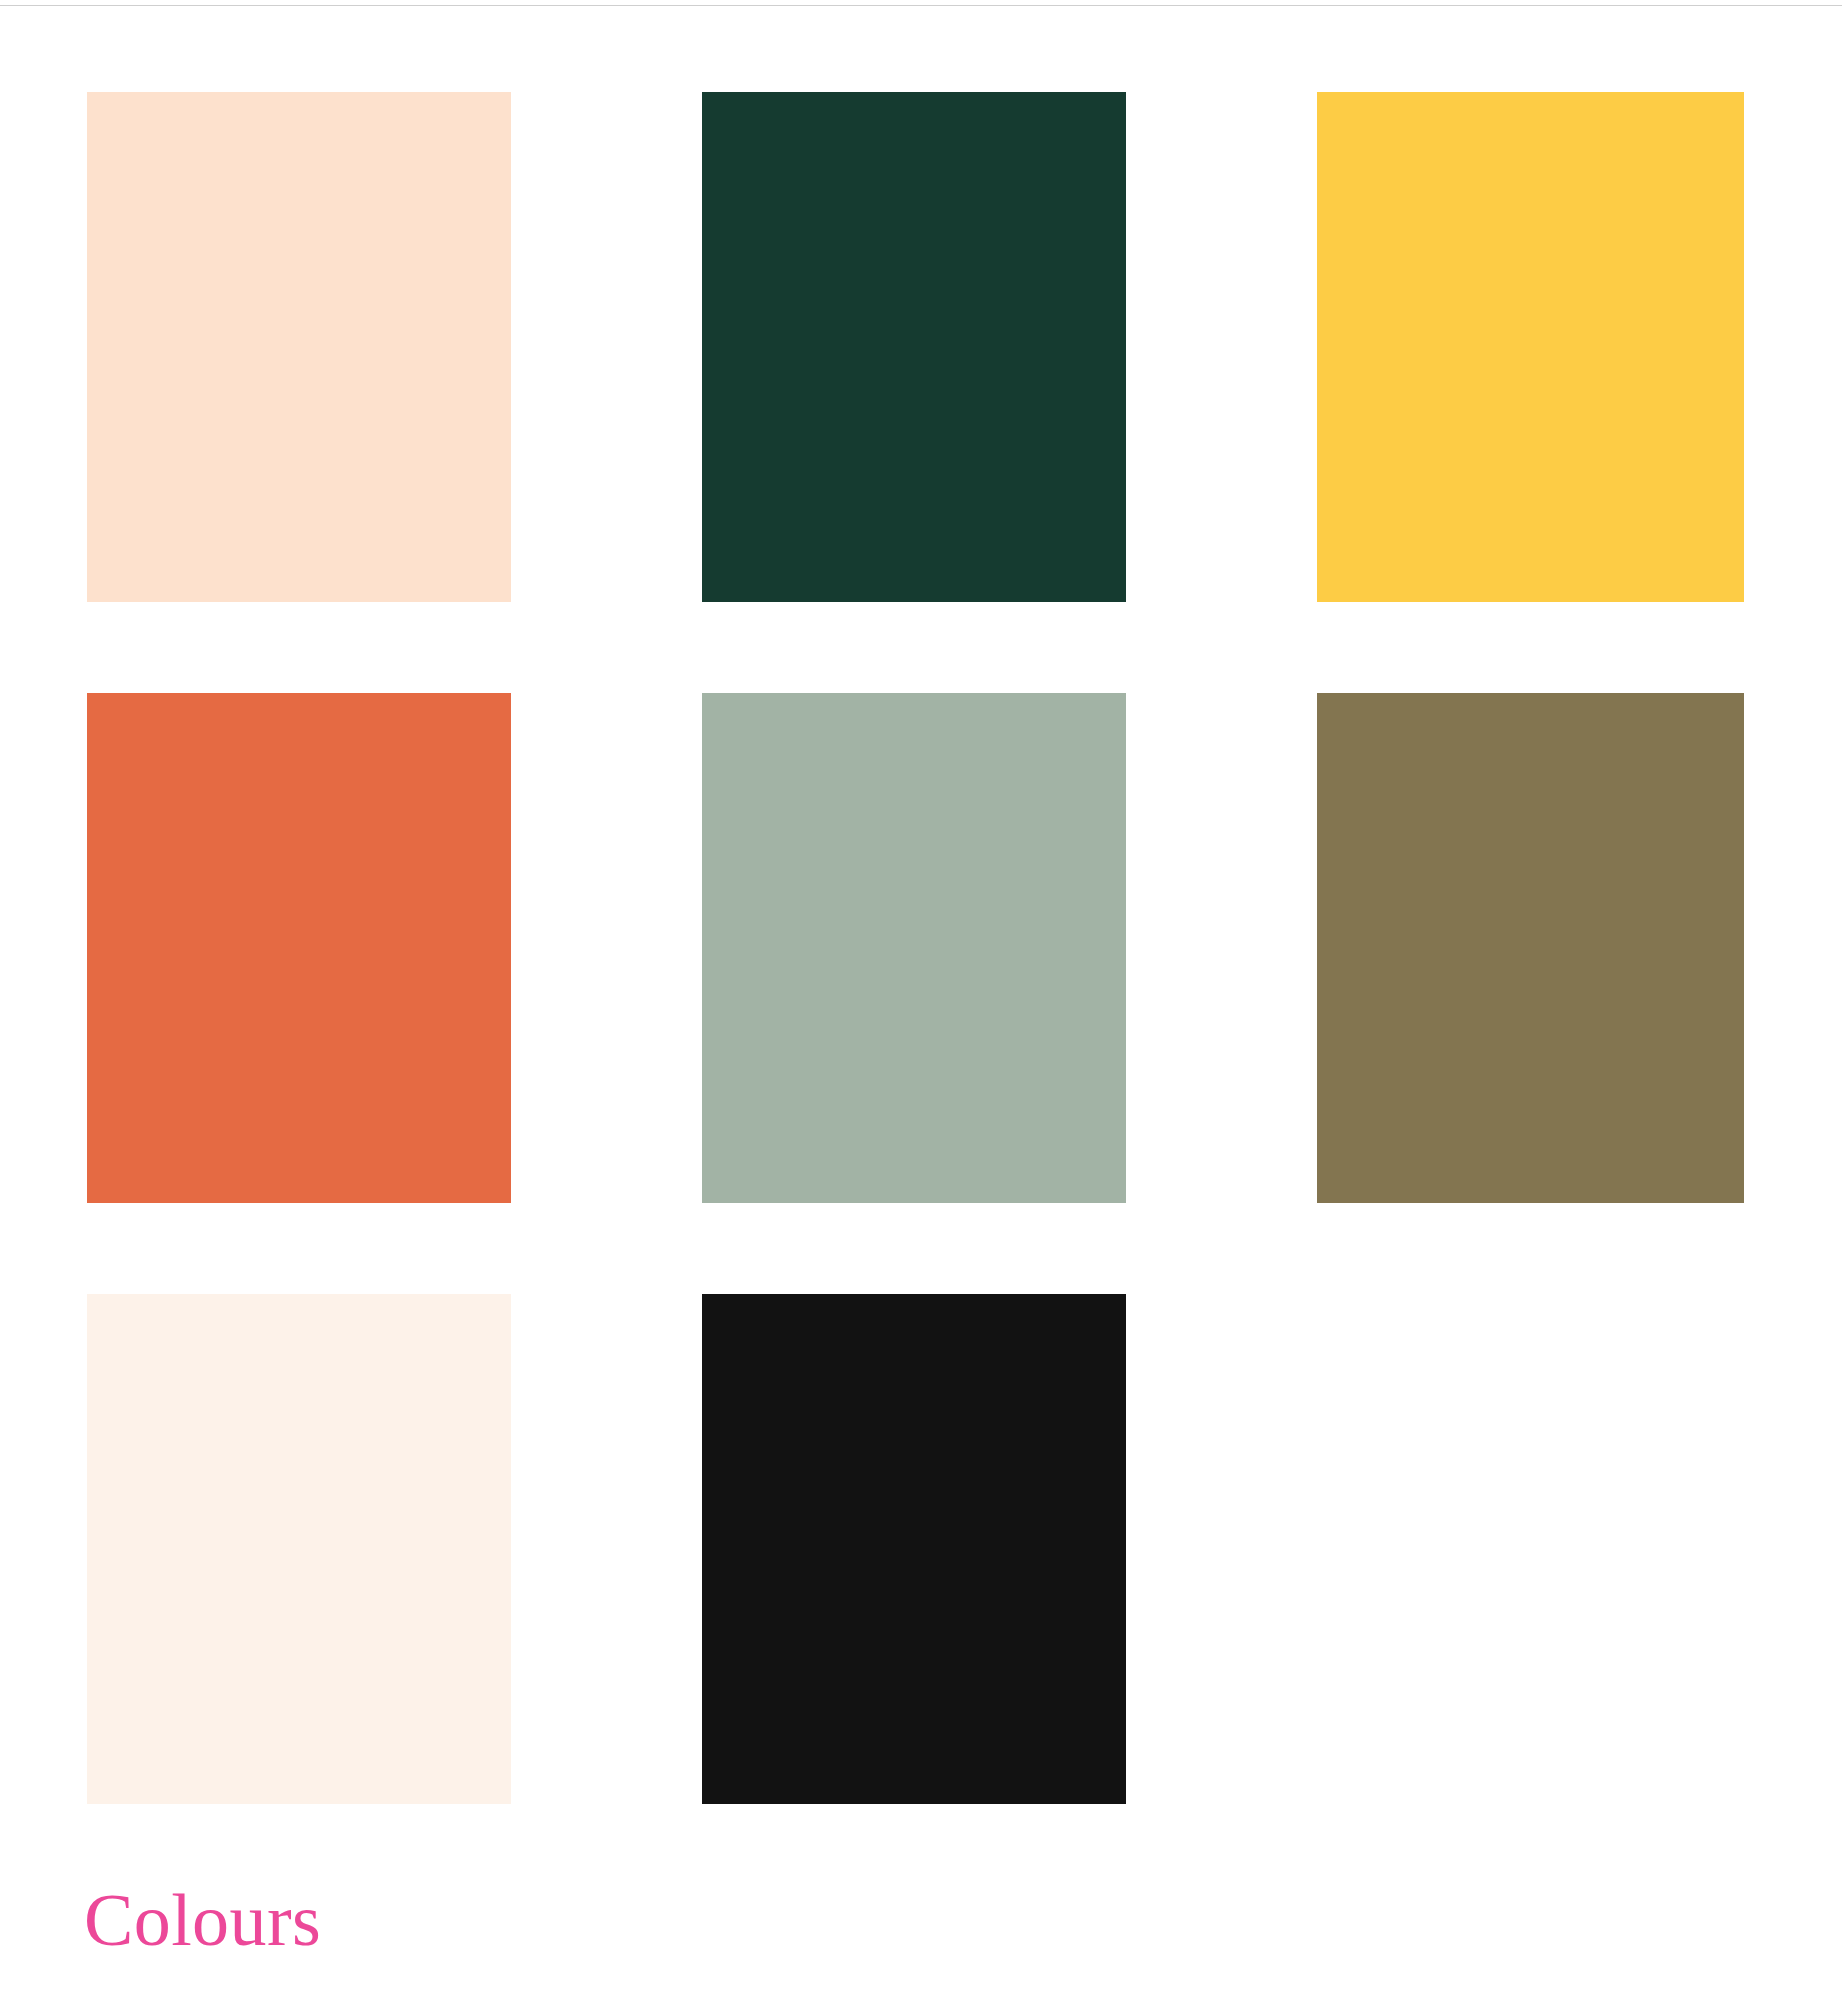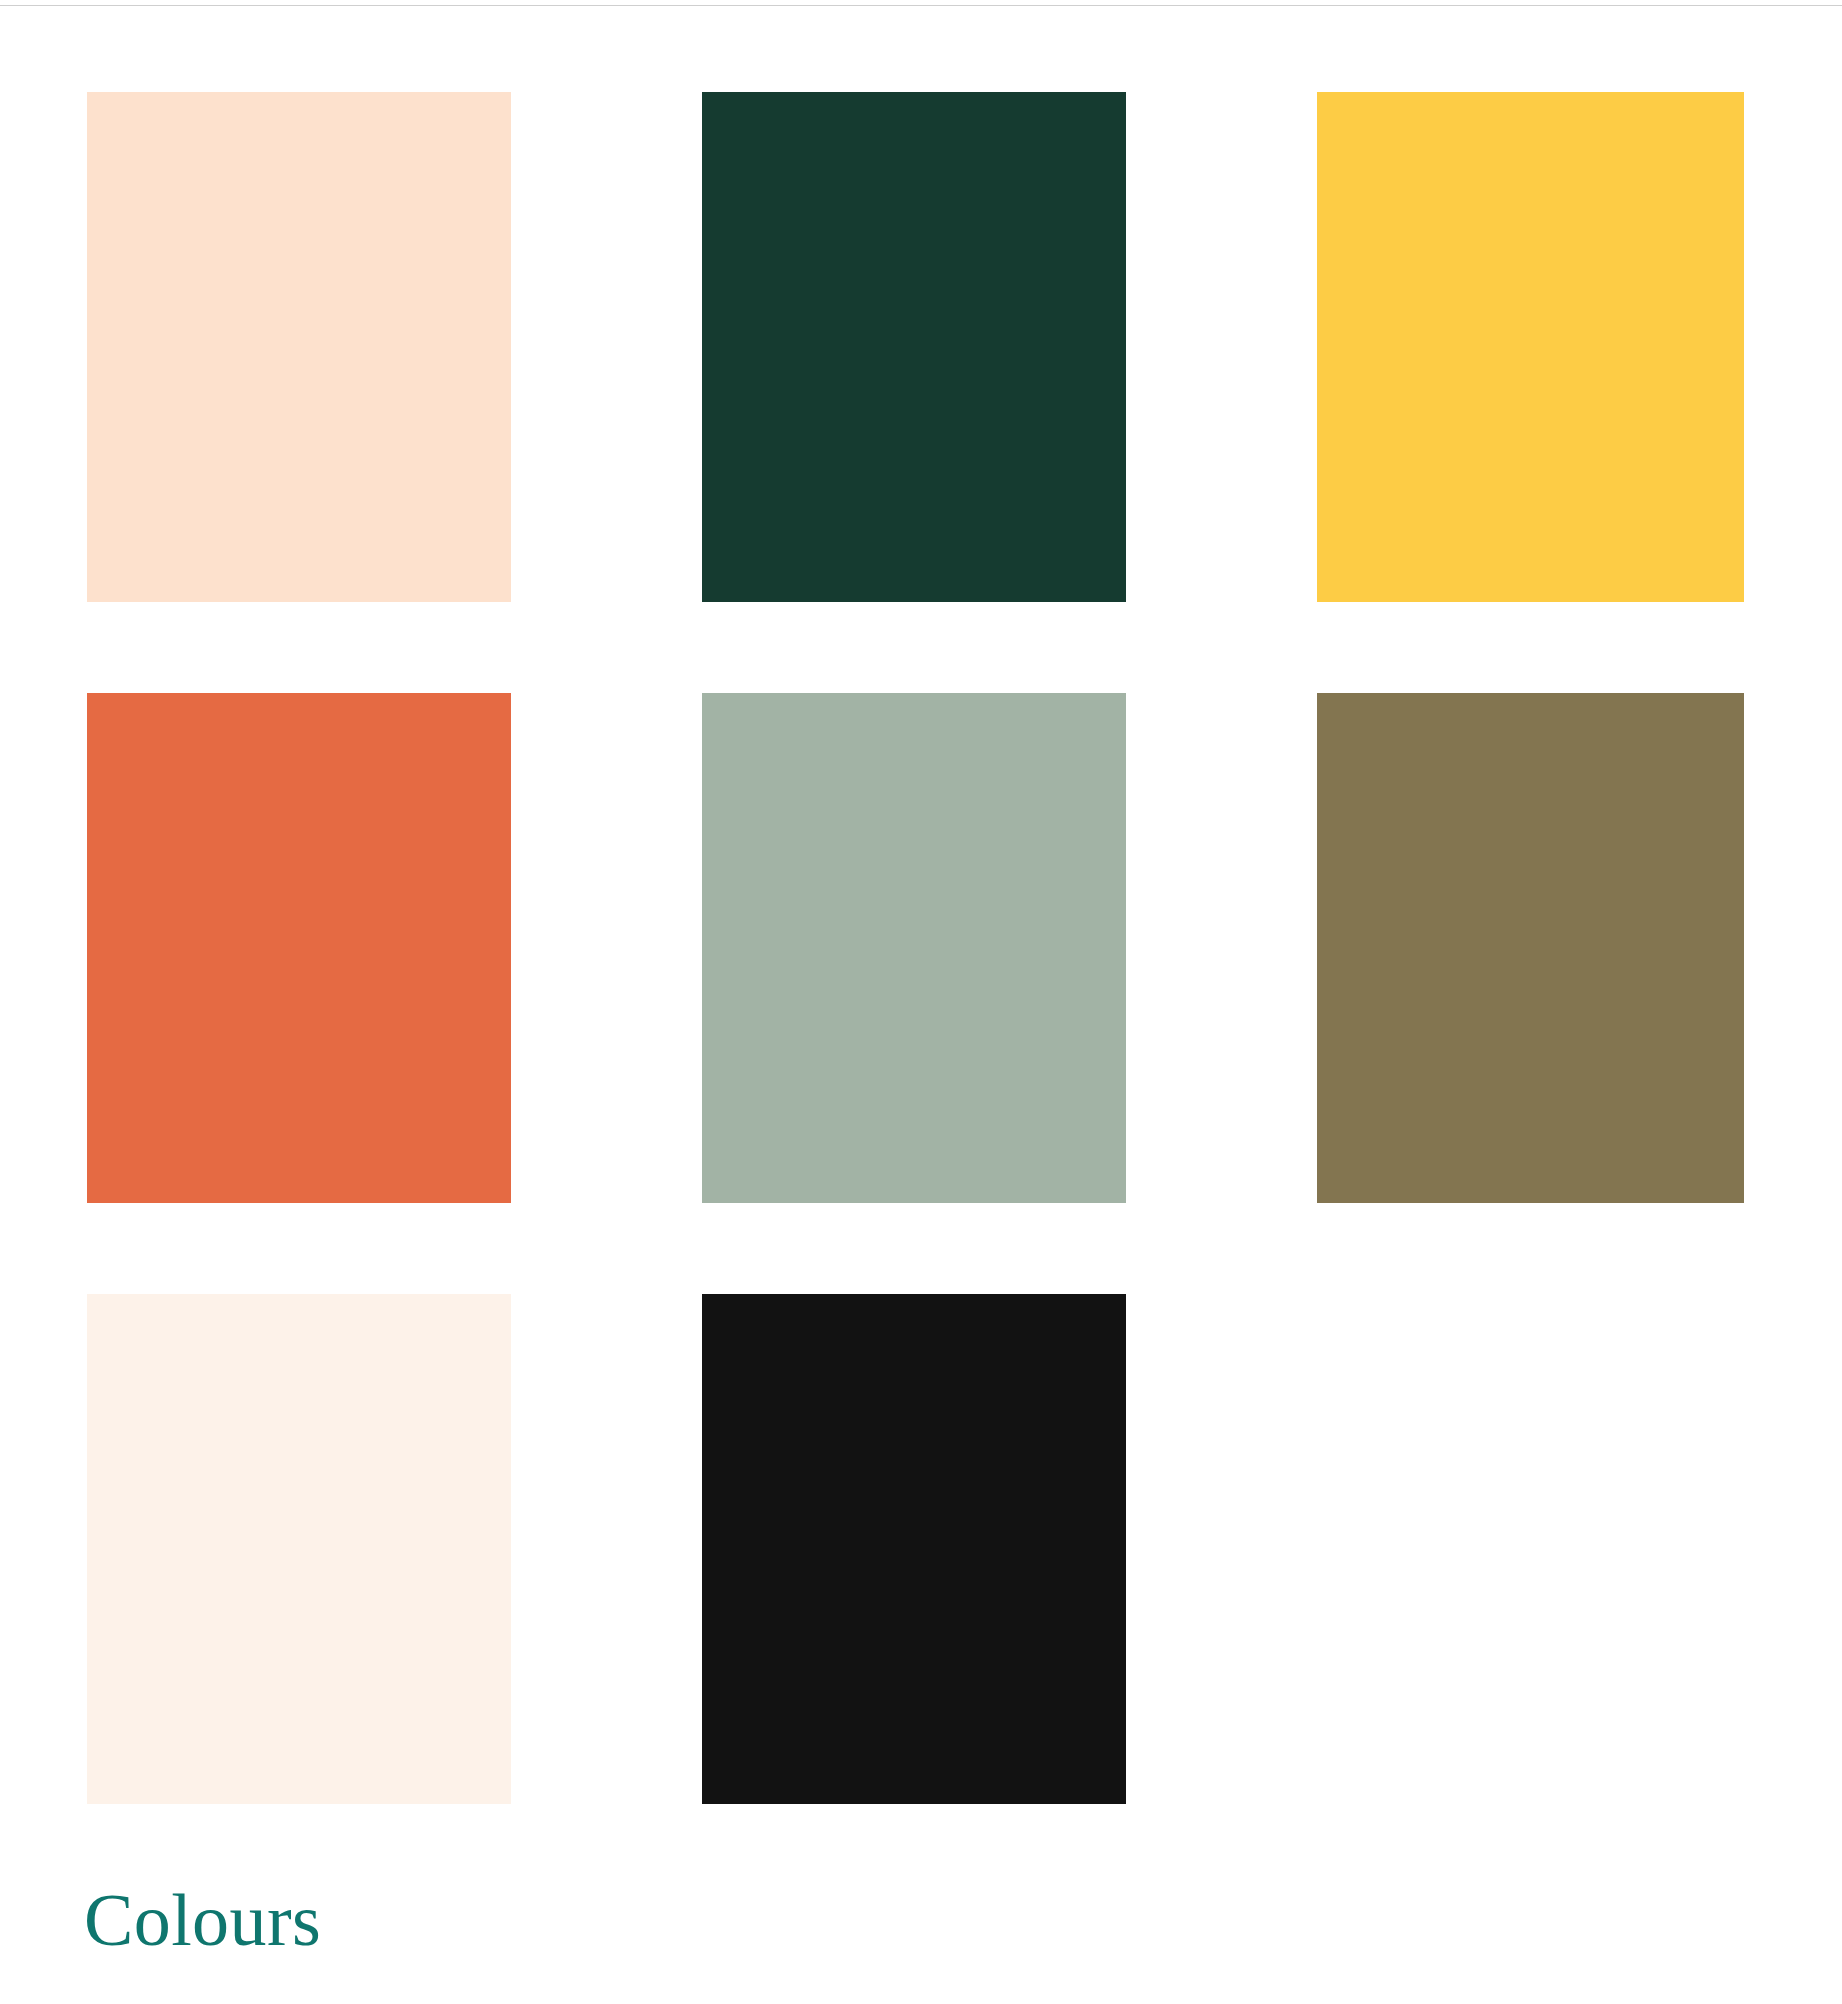--- a/index.html
+++ b/index.html
@@ -83,16 +83,16 @@
     <div class="swatch" style="background: rgb(21, 59, 48);"></div>
     <div class="swatch" style="background: rgb(253, 204, 69);"></div>
     <div class="swatch" style="background: rgb(229, 106, 67);"></div>
     <div class="swatch" style="background: rgb(162, 179, 165);"></div>
     <div class="swatch" style="background: rgb(131, 117, 80);"></div>
     <div class="swatch" style="background: rgb(253, 242, 233);"></div>
     <div class="swatch" style="background: rgb(18, 18, 18);"></div>
     <div class="swatch is-empty"></div>
   </div>
 
-  <div class="caption" style="color: #0f766e;">Colours</div>
+  <div class="caption" style="color: #ec4899;">Colours</div>
 
 </div>
 
 
 </body></html>

